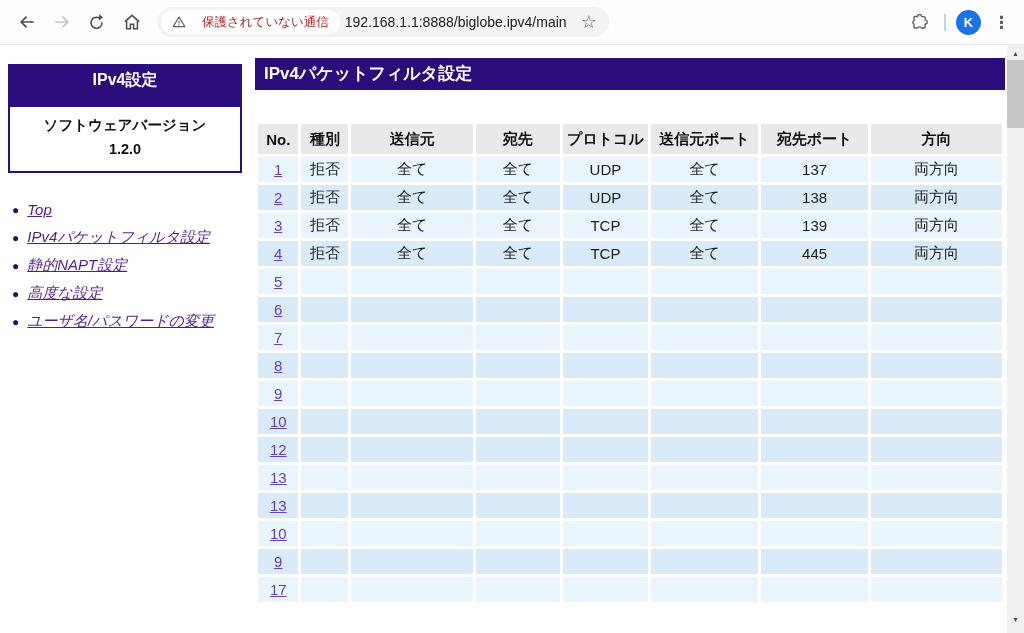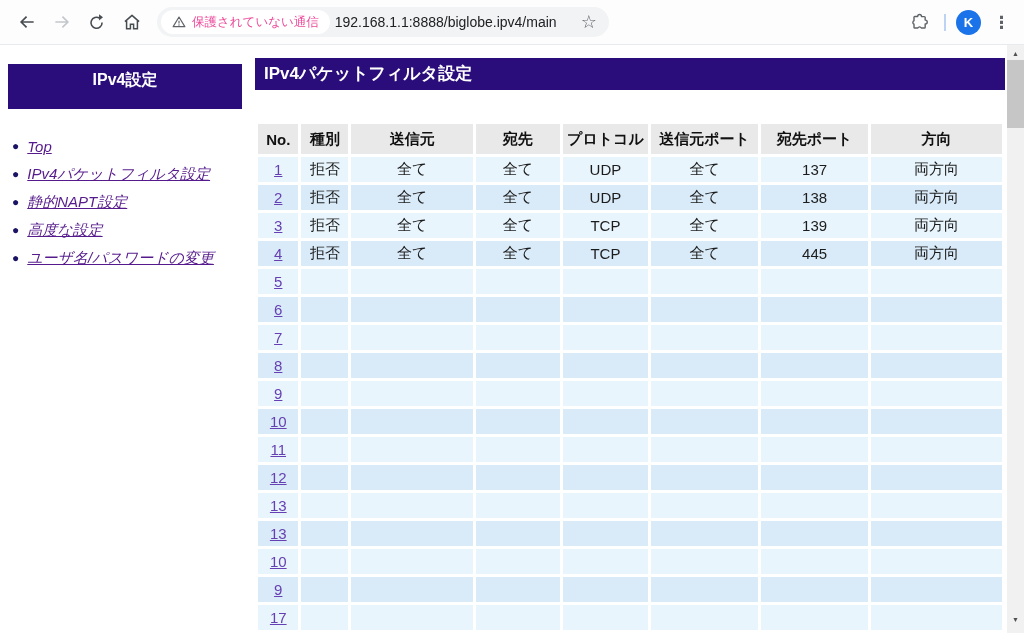--- a/index.html
+++ b/index.html
@@ -7,21 +7,21 @@
   body { font-family:"Liberation Sans","DejaVu Sans",sans-serif; background:#fff; position:relative; }
 
   
   .toolbar { height:45px; background:#fdfdfd; border-bottom:1px solid #e8eaed;
              display:flex; align-items:center; padding:0 8px; }
   .tb-btn { width:33px; height:33px; border:none; background:transparent; border-radius:50%;
             display:flex; align-items:center; justify-content:center; margin-left:2px; cursor:pointer; }
   .omnibox { width:452px; height:30px; background:#f1f3f4; border-radius:15px;
              display:flex; align-items:center; padding:0 8px 0 4px; margin-left:9px; }
   .chip { height:24px; background:#fff; border-radius:12px; display:flex; align-items:center;
-          gap:6px; padding:0 11px; color:#ec4899; font-size:12.5px; white-space:nowrap; }
+          gap:16px; padding:0 11px; color:#b91c1c; font-size:12.5px; white-space:nowrap; }
   .url { flex:1; margin-left:5px; font-size:14px; color:#202124; white-space:nowrap; overflow:hidden; }
   .star { font-size:18px; color:#5f6368; line-height:1; padding:0 4px; }
   .tb-spacer { flex:1; }
   .divider { width:2px; height:17px; background:#bdd3f3; margin:0 10px 0 8px; }
   .avatar { width:25px; height:25px; border-radius:50%; background:#1a73e8; color:#fff;
             font-size:13px; font-weight:bold; display:flex; align-items:center; justify-content:center; }
   .dots { font-size:17px; font-weight:bold; color:#5f6368; padding:0 6px; margin-left:6px; }
 
   
   .page { position:relative; height:588px; background:#fff; }
@@ -115,20 +115,24 @@
       <span>K</span>
     </div>
     <span class="dots">⋮</span>
   </header>
 
   <div class="page">
 
     <aside class="sidebar">
       <div class="info-box">
         <div class="info-box-title">IPv4設定</div>
+        <div class="info-box-body">
+          <div>ソフトウェアバージョン</div>
+          <div>1.2.0</div>
+        </div>
       </div>
       <ul class="nav">
           <li>
             <span class="bullet">●</span>
             <a href="#">Top</a>
           </li>
           <li>
             <span class="bullet">●</span>
             <a href="#">IPv4パケットフィルタ設定</a>
           </li>
@@ -266,30 +270,20 @@
             <tr class="even">
               <td><a href="#" class="row-link">10</a></td>
               <td></td>
               <td></td>
               <td></td>
               <td></td>
               <td></td>
               <td></td>
               <td></td>
             </tr>
-            <tr class="odd">
-              <td><a href="#" class="row-link">11</a></td>
-              <td></td>
-              <td></td>
-              <td></td>
-              <td></td>
-              <td></td>
-              <td></td>
-              <td></td>
-            </tr>
             <tr class="even">
               <td><a href="#" class="row-link">12</a></td>
               <td></td>
               <td></td>
               <td></td>
               <td></td>
               <td></td>
               <td></td>
               <td></td>
             </tr>

